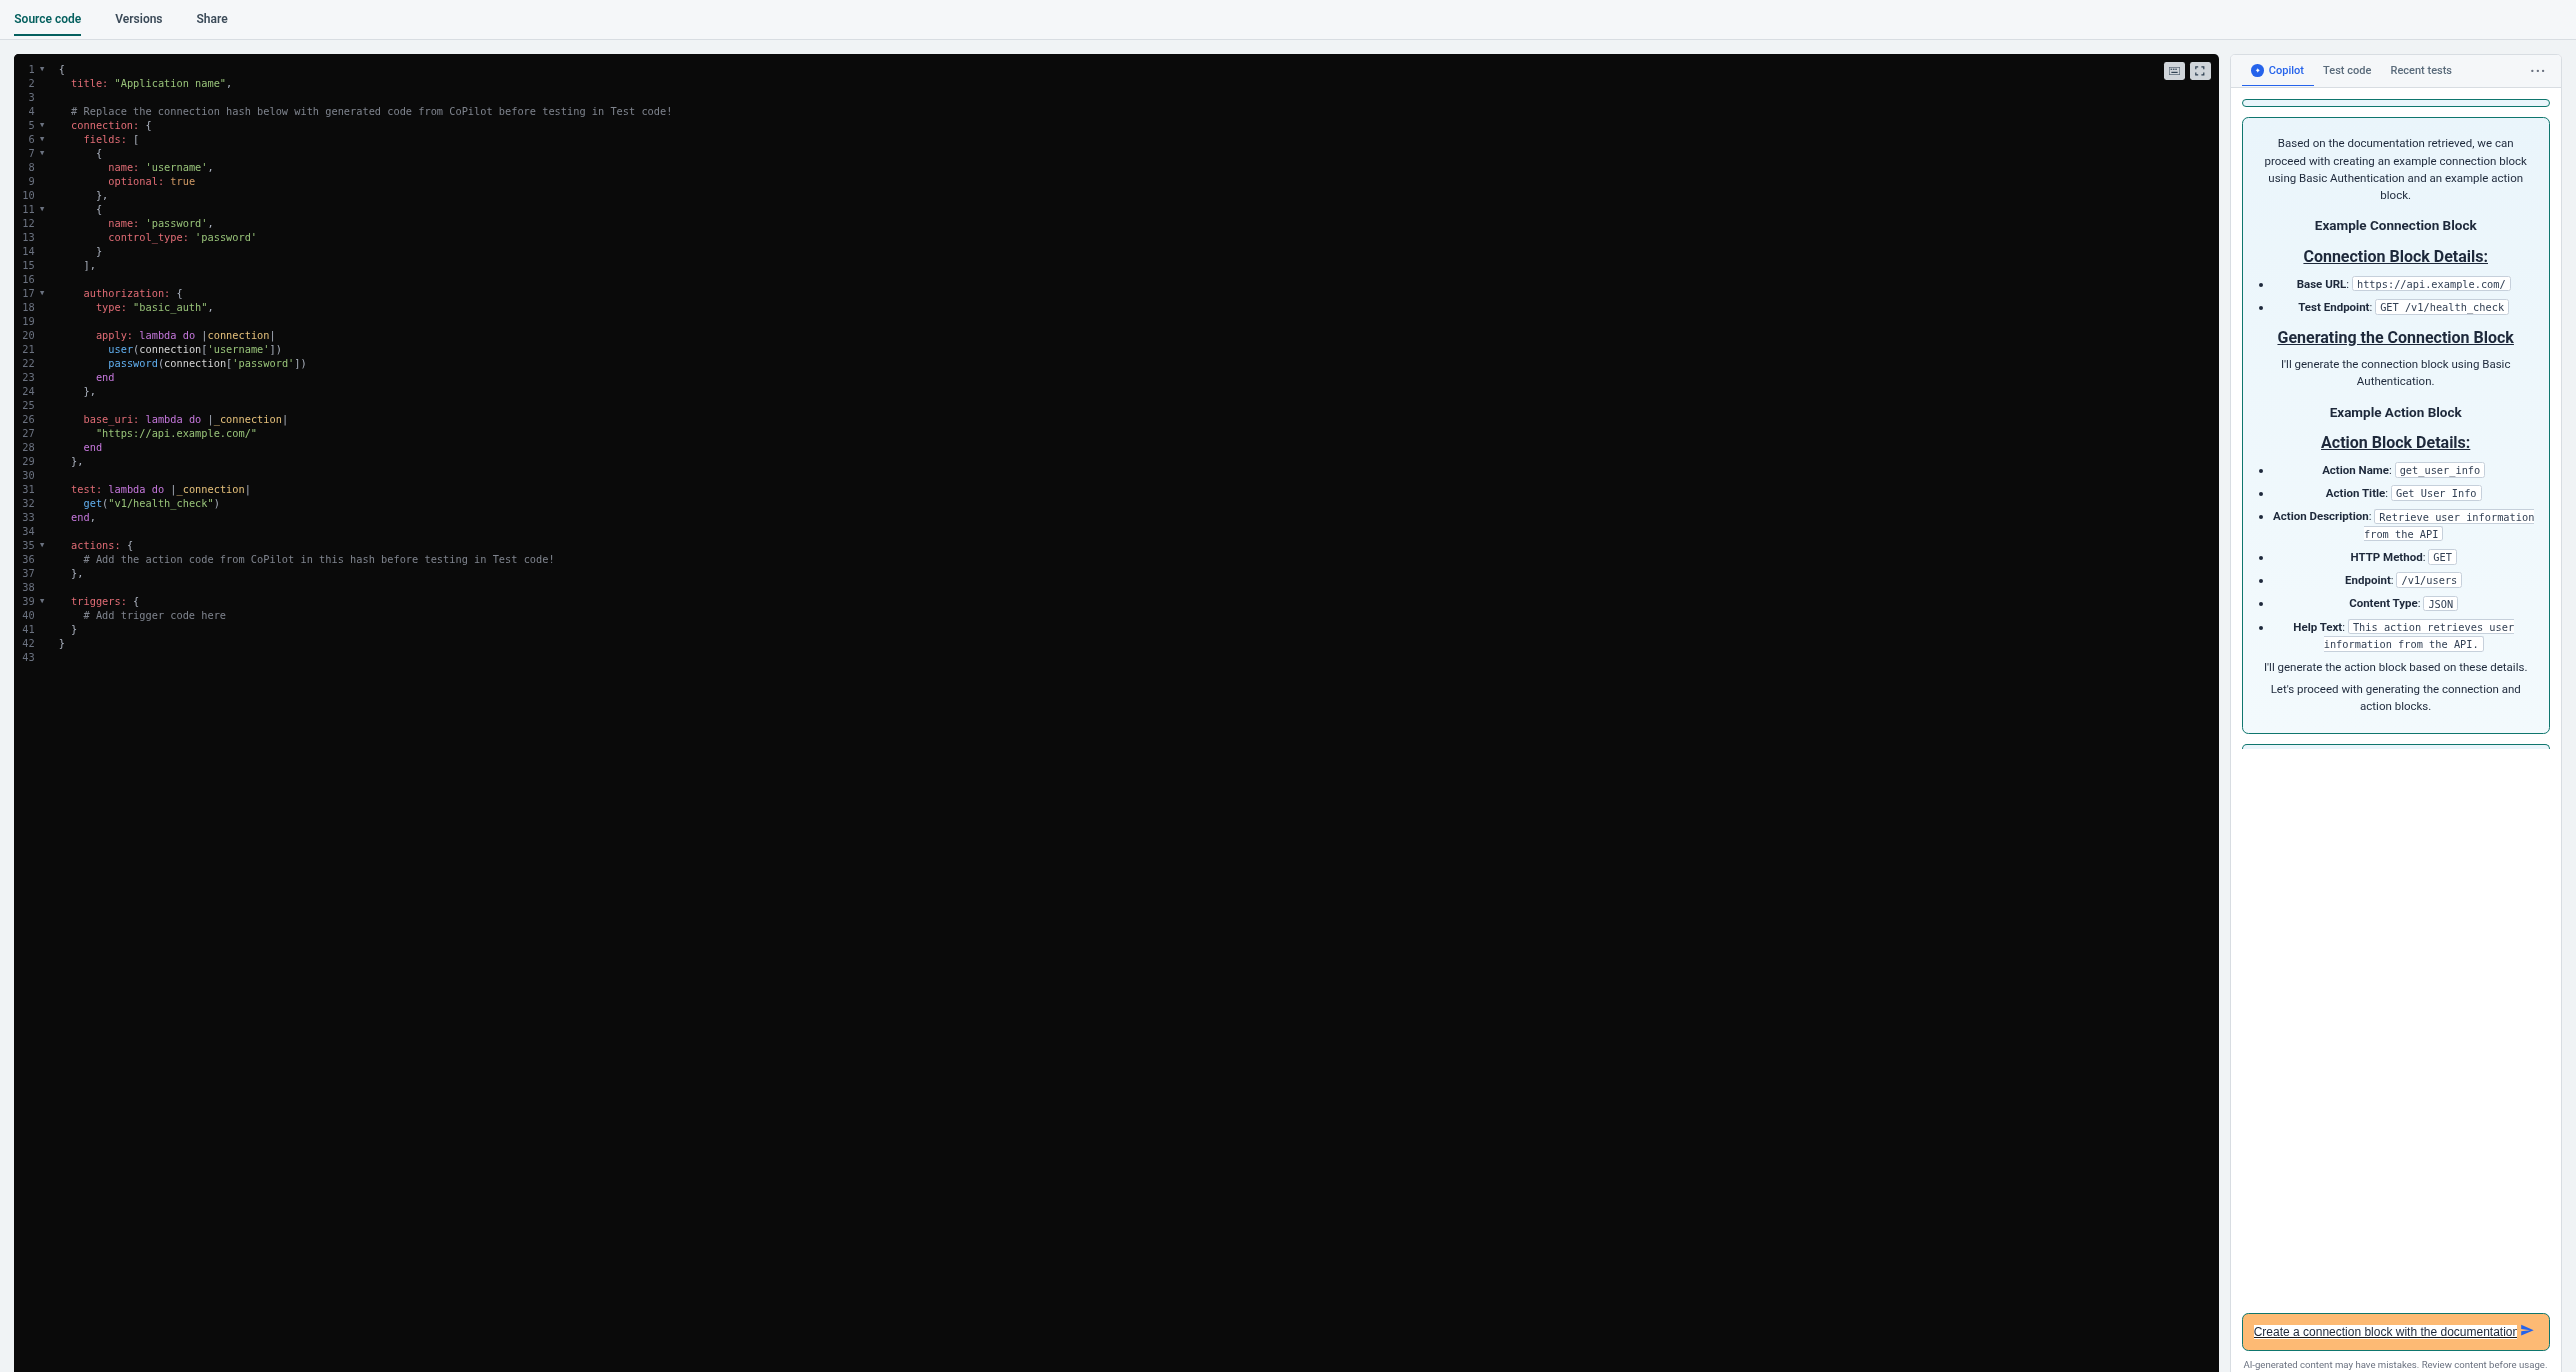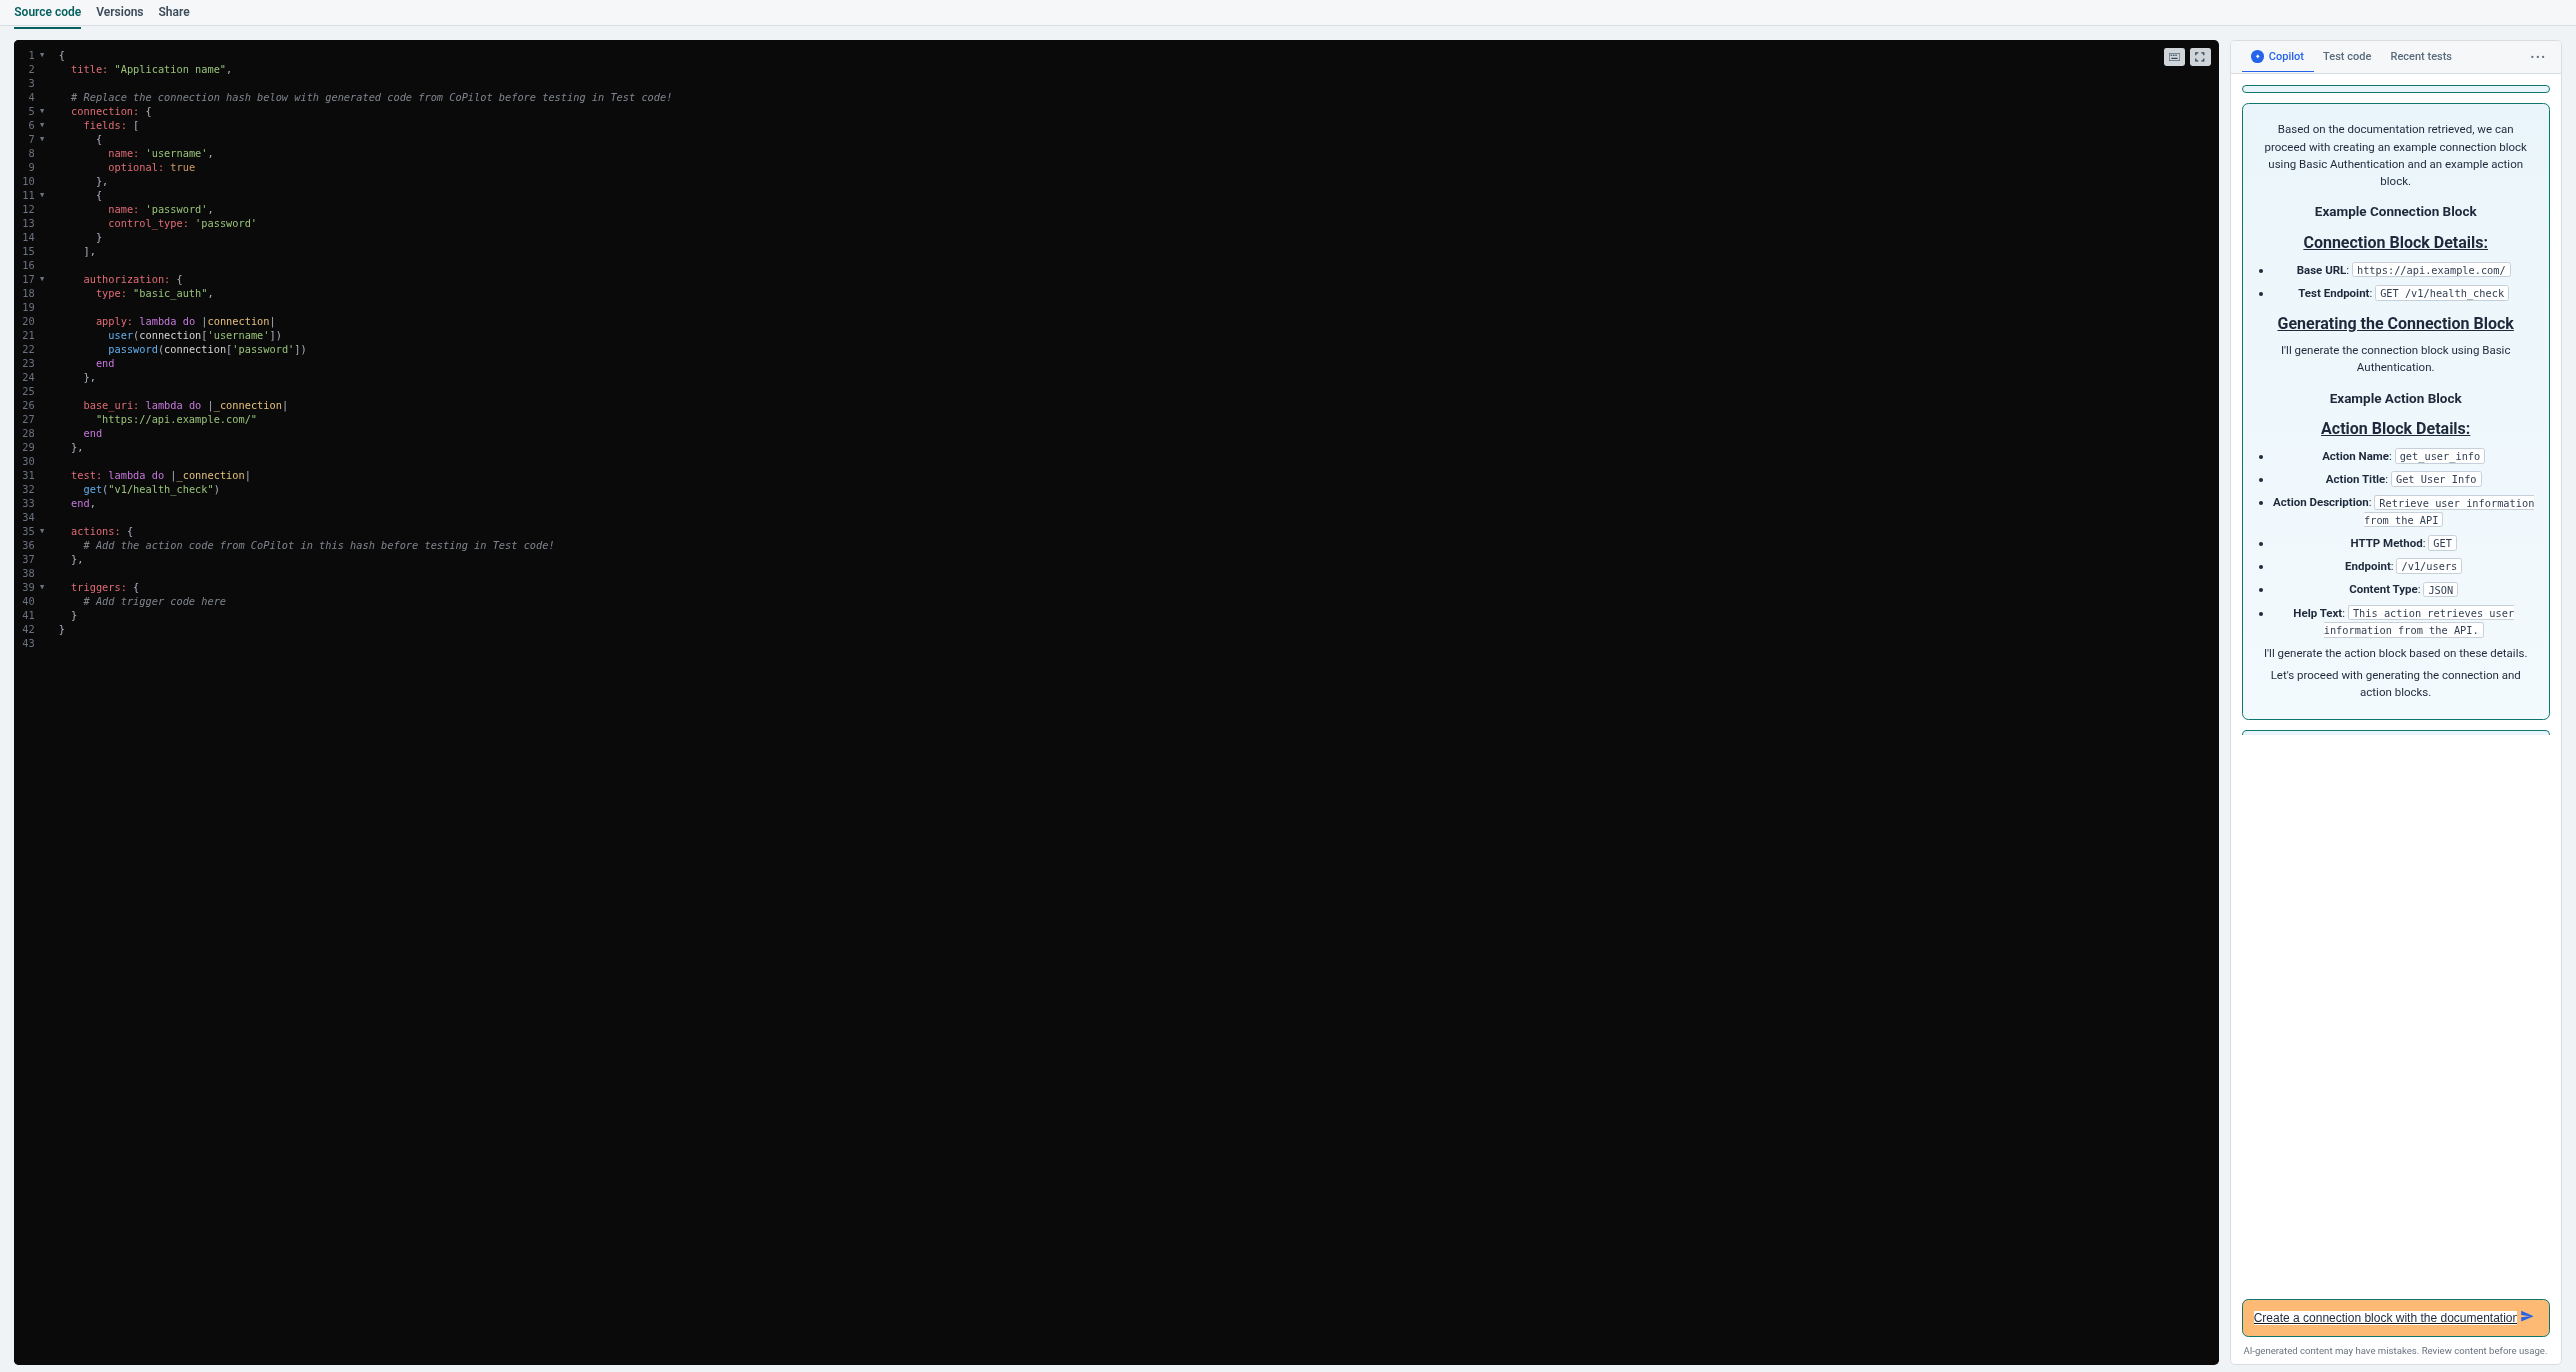--- a/index.html
+++ b/index.html
@@ -8,22 +8,22 @@
   background: #f0f3f5;
   color: #1a1a1a;
   font-size: 11px;
 }
 .tabs-header {
   display: flex;
   align-items: center;
   padding: 0 14.3px;
   background: #f5f7f9;
   border-bottom: 0.8px solid #d8dde2;
-  gap: 15px;
-  height: 26px;
+  gap: 34px;
+  height: 40px;
 }
 .tab {
   padding: 8px 0;
   cursor: pointer;
   color: #3b4a58;
   font-weight: 600;
   border-bottom: 2.4px solid transparent;
   font-size: 12px;
 }
 .tab.active {
@@ -63,21 +63,21 @@
   font-size: 10.3px;
   line-height: 14px;
   color: #d4d4d4;
   white-space: pre;
   overflow: auto;
 }
 .tk-key { color: #e06c75; }
 .tk-str { color: #98c379; }
 .tk-bool { color: #d19a66; }
 .tk-kw { color: #c678dd; }
-.tk-cmt { color: #7f848e; font-style: italic; }
+.tk-cmt { color: #7f848e; }
 .tk-fn { color: #61afef; }
 .tk-param { color: #e5c07b; }
 .tk-punct { color: #abb2bf; }
 
 .code-toolbar {
   position: absolute;
   top: 8px;
   right: 8px;
   display: flex;
   gap: 4.8px;

